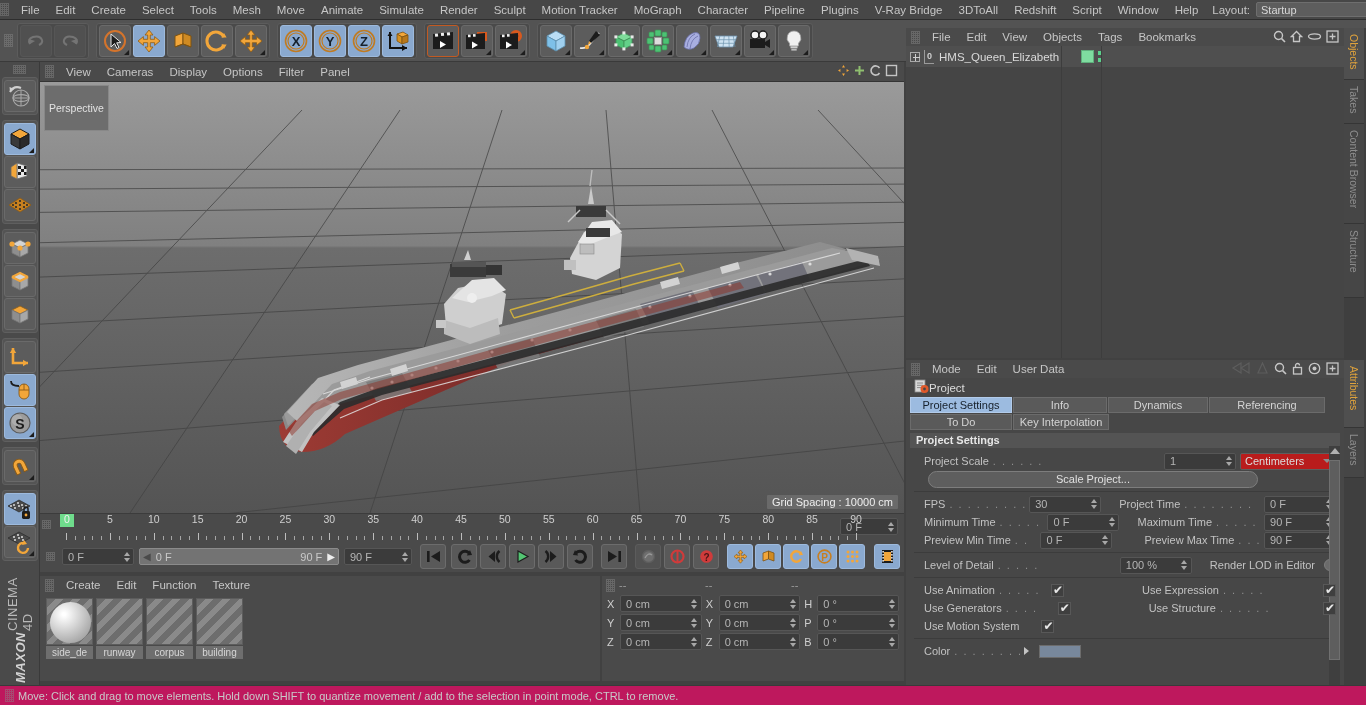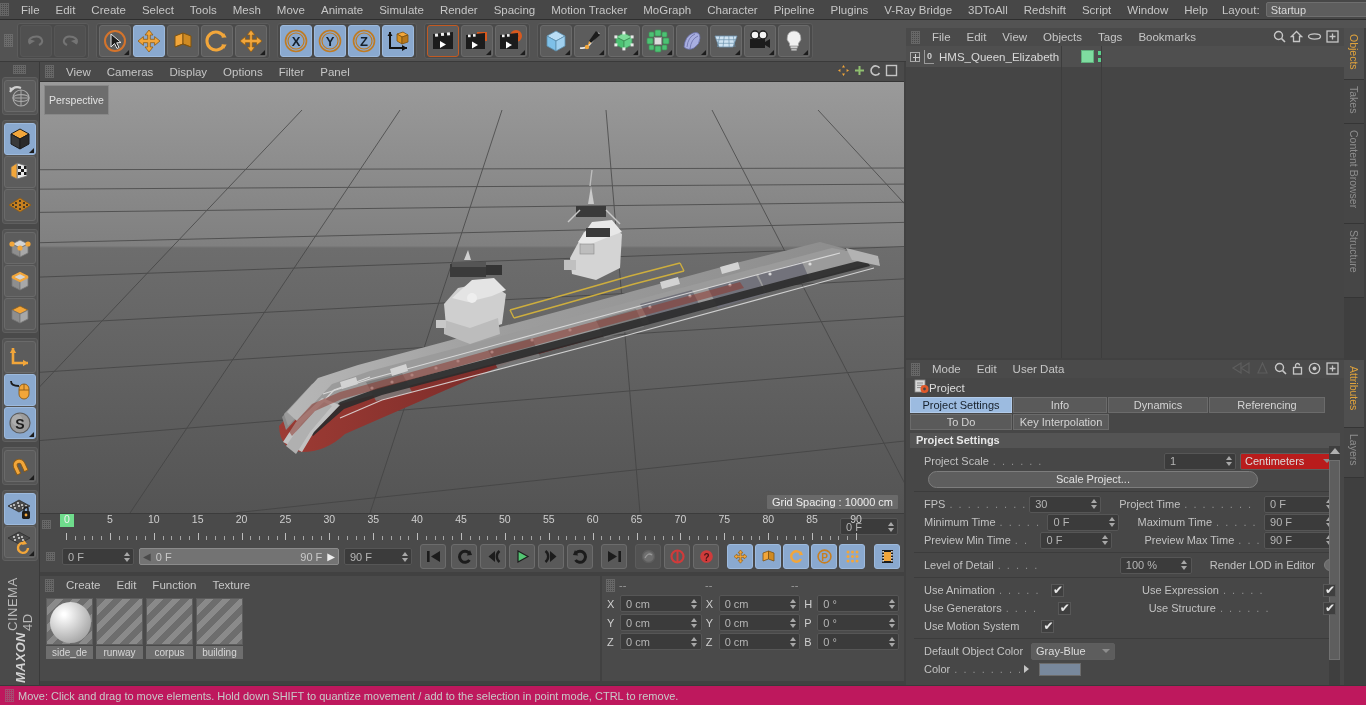--- a/index.html
+++ b/index.html
@@ -92,21 +92,21 @@
   #maxonlogo .b { font-weight:bold; font-style:italic; color:#d2d2d2;}
 
   
   #vpwrap { position:absolute; left:40px; top:62px; width:864px; height:452px; background:#3c3c3c;}
   #vphead { height:20px; background:#4a4a4a; display:flex; align-items:center;
     border-bottom:1px solid #343434; }
   #vphead .icons { margin-left:auto; display:flex; gap:3px; padding-right:6px; }
   #vp { position:relative; width:864px; height:431px; overflow:hidden;
         background:linear-gradient(#8e8e8e,#6e6e6e 48%,#545454 48.3%,#4e4e4e); }
   #vplabel { position:absolute; left:4px; top:3px; background:#6d6d6d;
-    border:1px solid #888; color:#e2e2e2; font-size:10.5px; padding:8px 4px; }
+    border:1px solid #888; color:#e2e2e2; font-size:10.5px; padding:16px 4px; }
   #gridspacing { position:absolute; right:6px; bottom:4px; background:#6a6a6a;
     color:#eee; font-size:11px; padding:1px 5px; border-radius:1px;}
 
   
   #tlwrap { position:absolute; left:40px; top:514px; width:864px; height:58px; background:#4a4a4a;}
   #ruler { position:relative; height:26px; margin:0 4px 0 10px; }
   #ruler .tick { position:absolute; bottom:0; width:1px; background:#bdbdbd; }
   #ruler .lab { position:absolute; top:-1px; font-size:10.5px; color:#cfcfcf; transform:translateX(-50%); }
   #greenmark { position:absolute; left:-8px; top:0px; width:14px; height:13px; background:#6fdc8c; }
   .numfield {
@@ -209,21 +209,21 @@
         <div class="mi">File</div>
         <div class="mi">Edit</div>
         <div class="mi">Create</div>
         <div class="mi">Select</div>
         <div class="mi">Tools</div>
         <div class="mi">Mesh</div>
         <div class="mi">Move</div>
         <div class="mi">Animate</div>
         <div class="mi">Simulate</div>
         <div class="mi">Render</div>
-        <div class="mi">Spacing</div>
+        <div class="mi">Sculpt</div>
         <div class="mi">Motion Tracker</div>
         <div class="mi">MoGraph</div>
         <div class="mi">Character</div>
         <div class="mi">Pipeline</div>
         <div class="mi">Plugins</div>
         <div class="mi">V-Ray Bridge</div>
         <div class="mi">3DToAll</div>
         <div class="mi">Redshift</div>
         <div class="mi">Script</div>
         <div class="mi">Window</div>
@@ -1423,28 +1423,20 @@
     </div>
     <div class="prow">
       <span class="plabel">Use Motion System</span>
       <span class="pdots" style="flex:0 0 14px"></span>
       <span class="checkmark on"></span>
       <span style="flex:1"></span>
     </div>
     <div class="sep"></div>
 
     <div class="prow">
-      <span class="plabel">Default Object Color</span>
-      <span class="drop" style="width:84px;background:#5d5d5d;color:#dcdcdc;margin-left:4px">
-        <span>Gray-Blue</span>
-        <span class="caret"></span>
-      </span>
-      <span style="flex:1"></span>
-    </div>
-    <div class="prow">
       <span class="plabel">Color</span>
       <span class="pdots" style="flex:0 0 66px">. . . . . . . . .</span>
       <span style="width:0;height:0;border-top:4px solid transparent;border-bottom:4px solid transparent;border-left:5px solid #c4c4c4"></span>
       <span id="colorsw" style="width: 42px; height: 13px; border: 1px solid rgb(108, 108, 108); margin-left: 6px; background: rgb(120, 136, 156);"></span>
       <span style="flex:1"></span>
     </div>
   </div>
 
   <div id="rtabs">
       <div class="rtab sel" style="height: 52px;">Objects</div>

